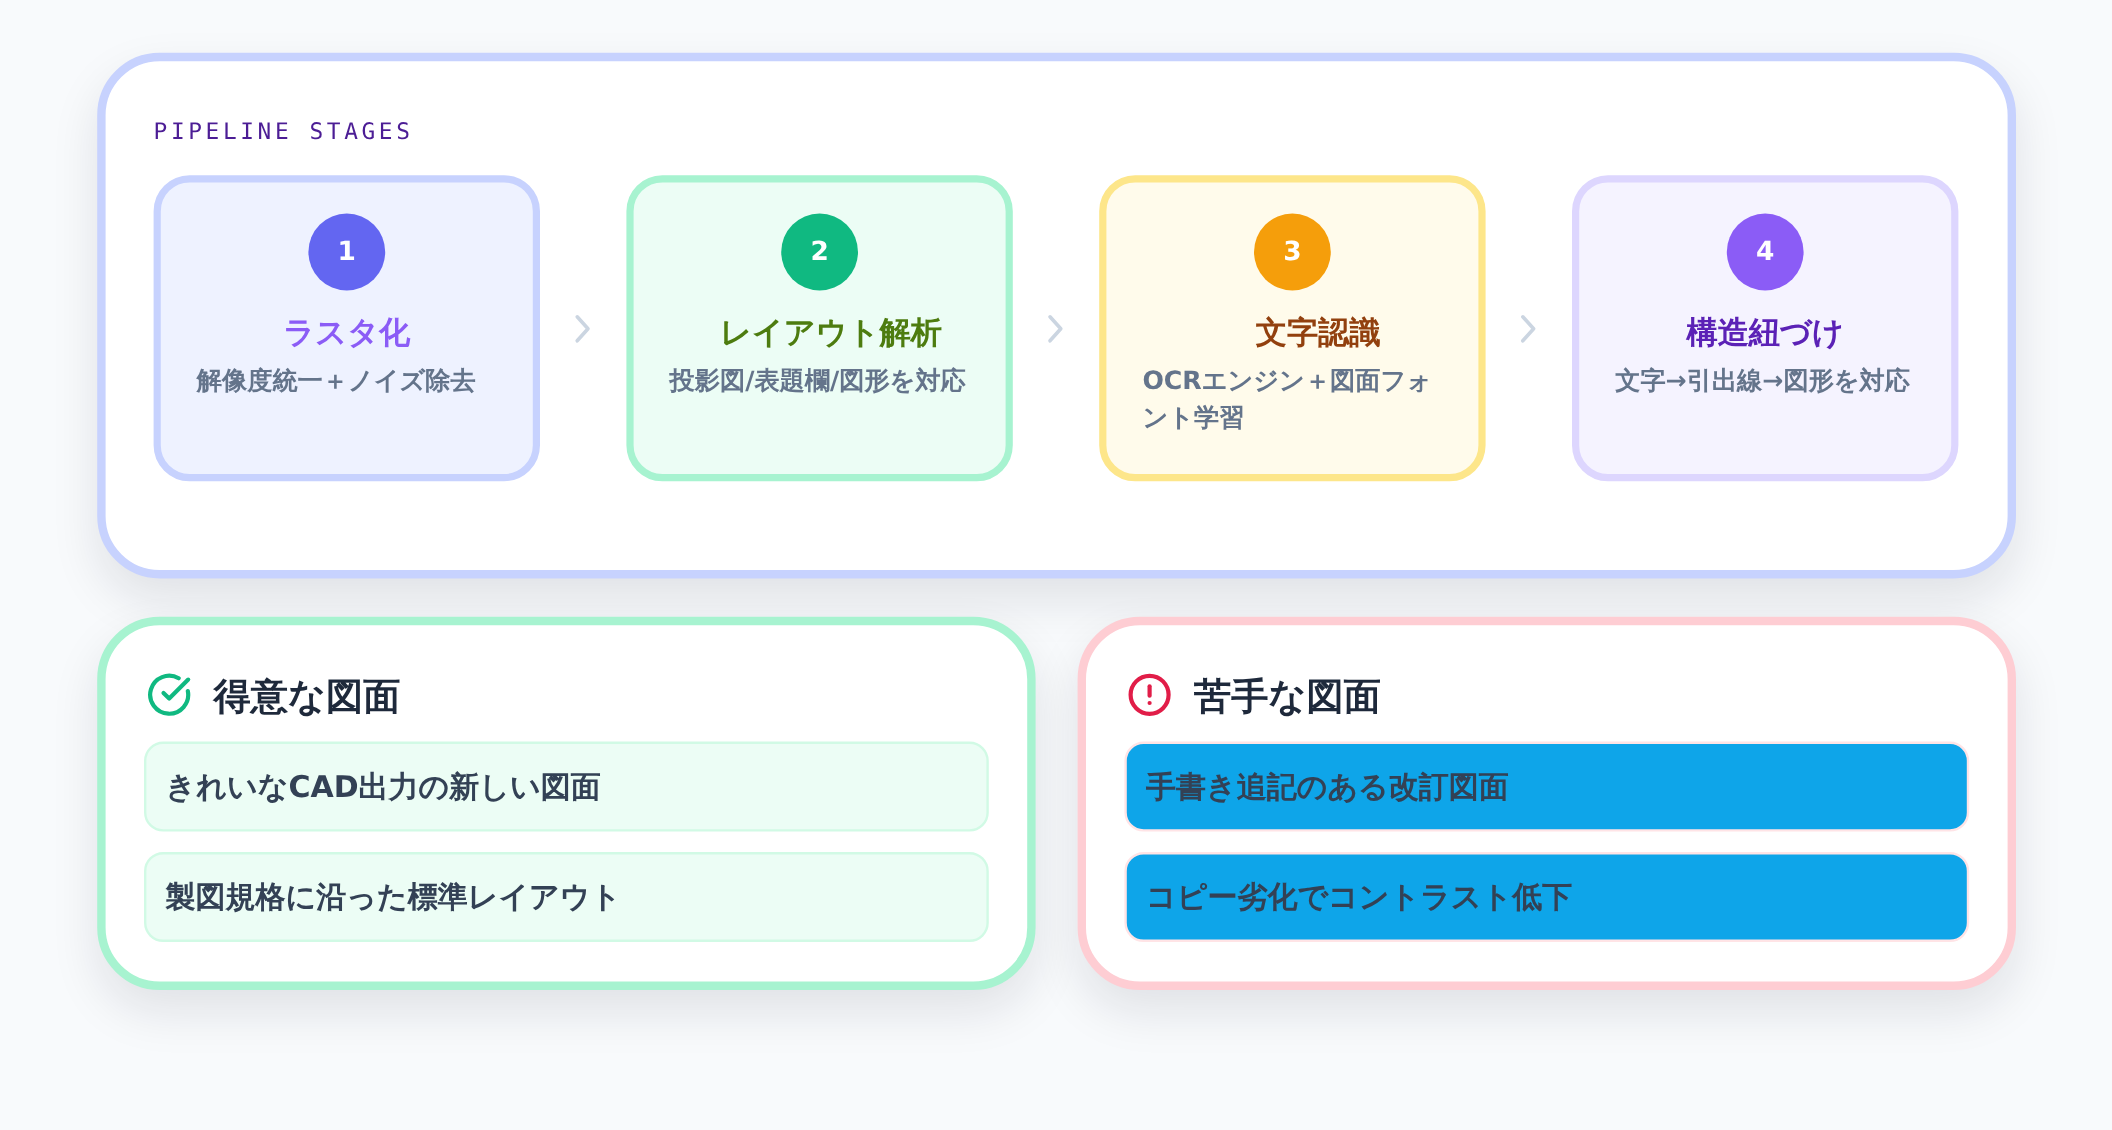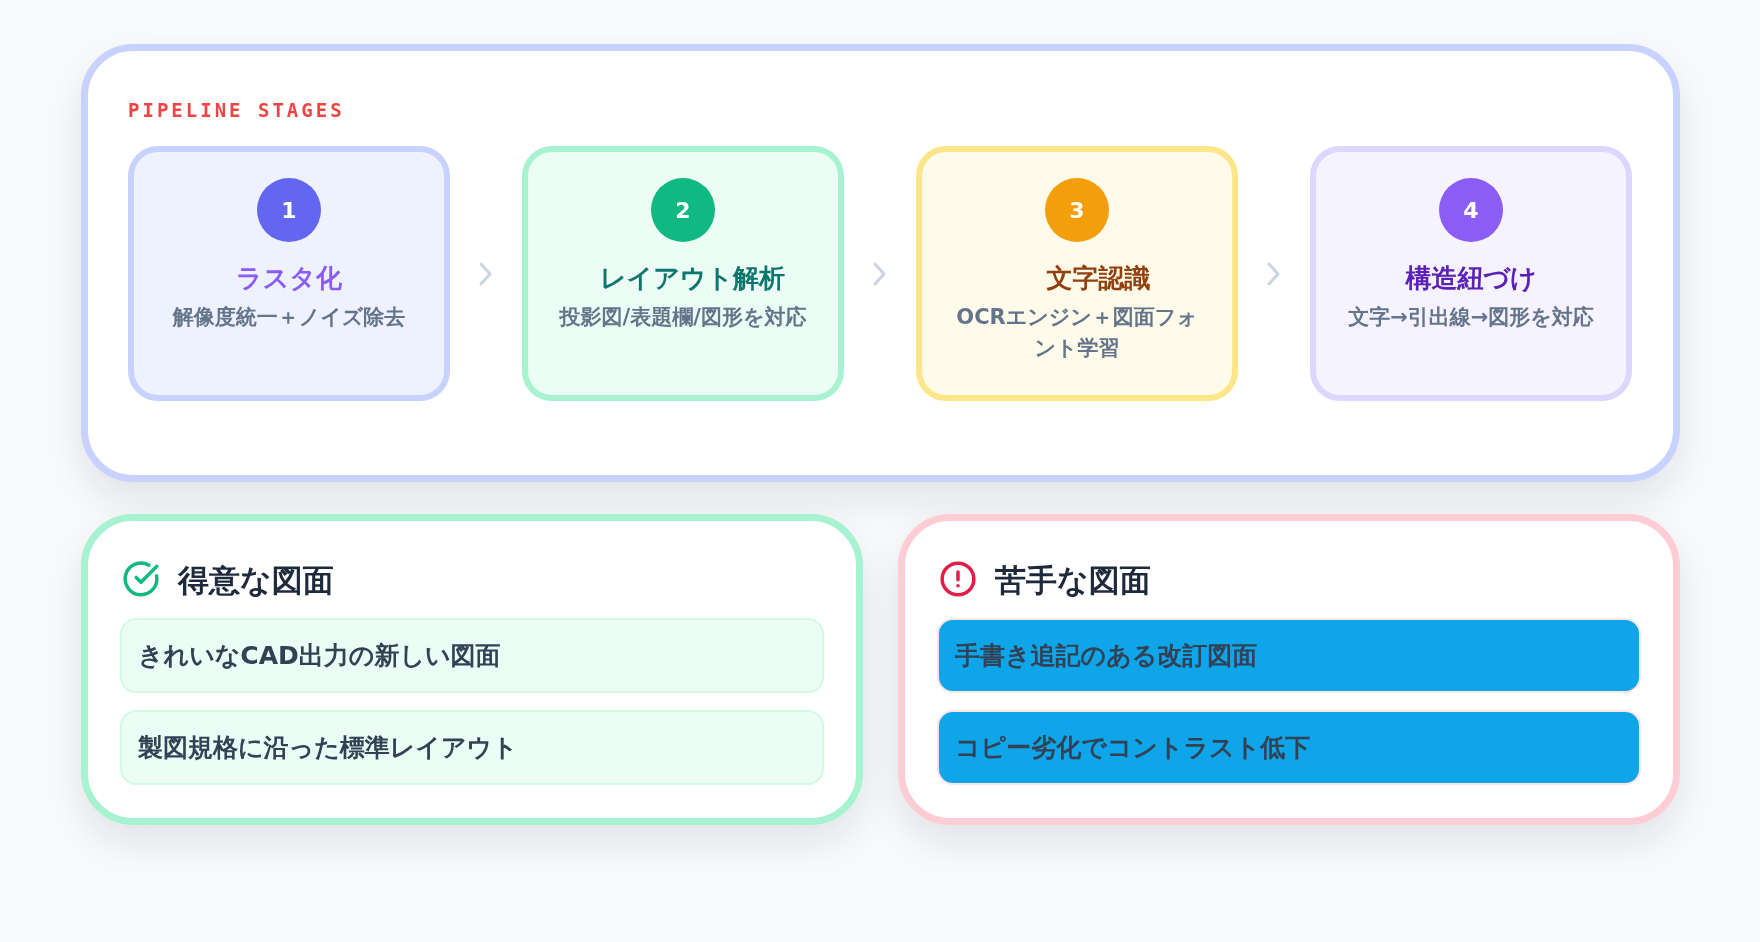--- a/index.html
+++ b/index.html
@@ -13,22 +13,22 @@
   .pipeline {
     position: absolute; left: 81px; top: 44px; width: 1599px; height: 438px;
     background: #ffffff;
     border: 7px solid #c7d2fe;
     border-radius: 52px;
     box-shadow: 0 18px 40px rgba(15, 23, 42, 0.10);
   }
   .pipeline-label {
     position: absolute; left: 40px; top: 48px;
     font-family: "DejaVu Sans Mono", "Liberation Mono", monospace;
-    font-weight: bold; font-size: 19px; letter-spacing: 3px;
-    color: #ef4444;
+    font-weight: normal; font-size: 19px; letter-spacing: 3px;
+    color: #4c1d95;
   }
   .stages {
     position: absolute; left: 40px; top: 95px; right: 40px; height: 255px;
     display: flex; align-items: stretch;
   }
   .stage {
     width: 322px; height: 255px;
     border: 6px solid; border-radius: 30px;
     display: flex; flex-direction: column; align-items: center;
     padding-top: 26px;
@@ -37,21 +37,21 @@
     width: 64px; height: 64px; border-radius: 50%;
     color: #ffffff; font-weight: bold; font-size: 22px;
     display: flex; align-items: center; justify-content: center;
   }
   .stage .title {
     margin-top: 20px; font-weight: bold; font-size: 26px; line-height: 32px;
     text-align: center;
   }
   .stage .desc {
     margin-top: 8px; width: 250px; font-weight: bold; font-size: 21px; line-height: 31px;
-    color: #64748b; text-align: center;
+    color: #64748b; 
   }
   .arrow {
     width: 72px; display: flex; align-items: center; justify-content: center;
   }
   .arrow svg { width: 16px; height: 26px; }
 
   .panel {
     position: absolute; top: 514px; width: 782px; height: 311px;
     background: #ffffff; border: 7px solid; border-radius: 52px;
     box-shadow: 0 18px 40px rgba(15, 23, 42, 0.10);
@@ -91,21 +91,21 @@
       </div>
 
       <div class="arrow">
         <svg viewBox="0 0 16 26">
             <path d="M3 3 L12 13 L3 23" fill="none" stroke="#cbd5e1" stroke-width="3" stroke-linecap="round" stroke-linejoin="round"></path>
           </svg>
       </div>
 
       <div class="stage" style="border-color: rgb(167, 243, 208); background: rgb(236, 253, 245);">
         <div class="num" style="background: rgb(16, 185, 129);">2</div>
-        <div class="title" style="color: #0f766e; margin-left: 19px;">レイアウト解析</div>
+        <div class="title" style="color: #4d7c0f; margin-left: 19px;">レイアウト解析</div>
         <div class="desc">投影図/表題欄/図形を対応</div>
       </div>
 
       <div class="arrow">
         <svg viewBox="0 0 16 26">
             <path d="M3 3 L12 13 L3 23" fill="none" stroke="#cbd5e1" stroke-width="3" stroke-linecap="round" stroke-linejoin="round"></path>
           </svg>
       </div>
 
       <div class="stage" style="border-color: rgb(253, 230, 138); background: rgb(255, 251, 235);">

